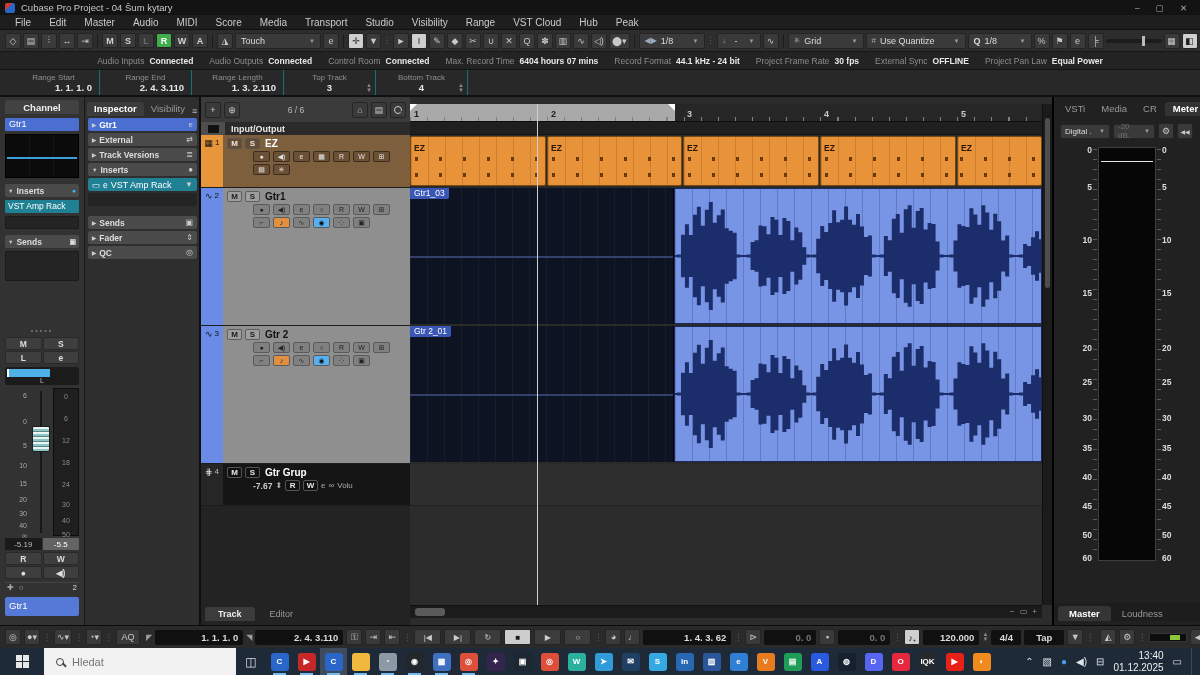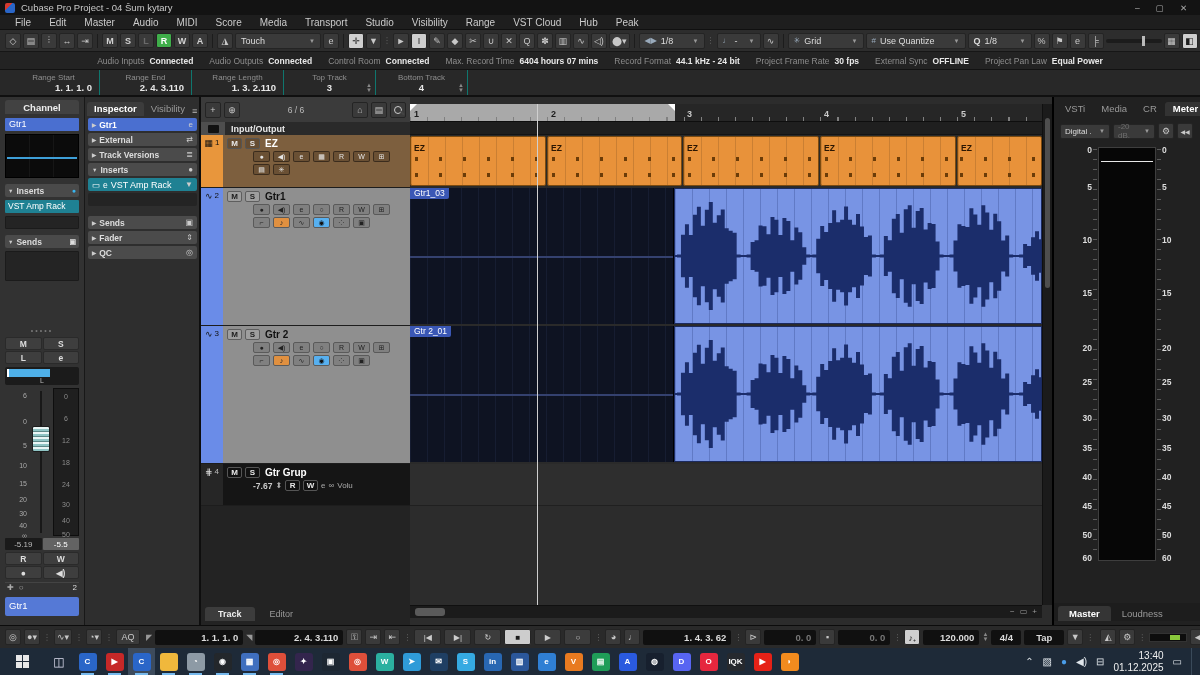--- a/index.html
+++ b/index.html
@@ -845,20 +845,24 @@
 
   <div id="taskbar" class="band">
     <div class="tb-start">
         <span class="winlogo">
           <span></span>
           <span></span>
           <span></span>
           <span></span>
         </span>
       </div>
+    <div class="tb-search">
+      <span class="mag"></span>
+      <input placeholder="Hledat" style="">
+    </div>
     <div class="tb-view">◫</div>
     <div id="tb-apps">
 
         <div class="tb-app running">
           <span class="tb-glyph" style="background: rgb(42, 102, 200);">C</span>
         </div>
 
         <div class="tb-app running">
           <span class="tb-glyph" style="background: rgb(198, 40, 40);">▶</span>
         </div>

